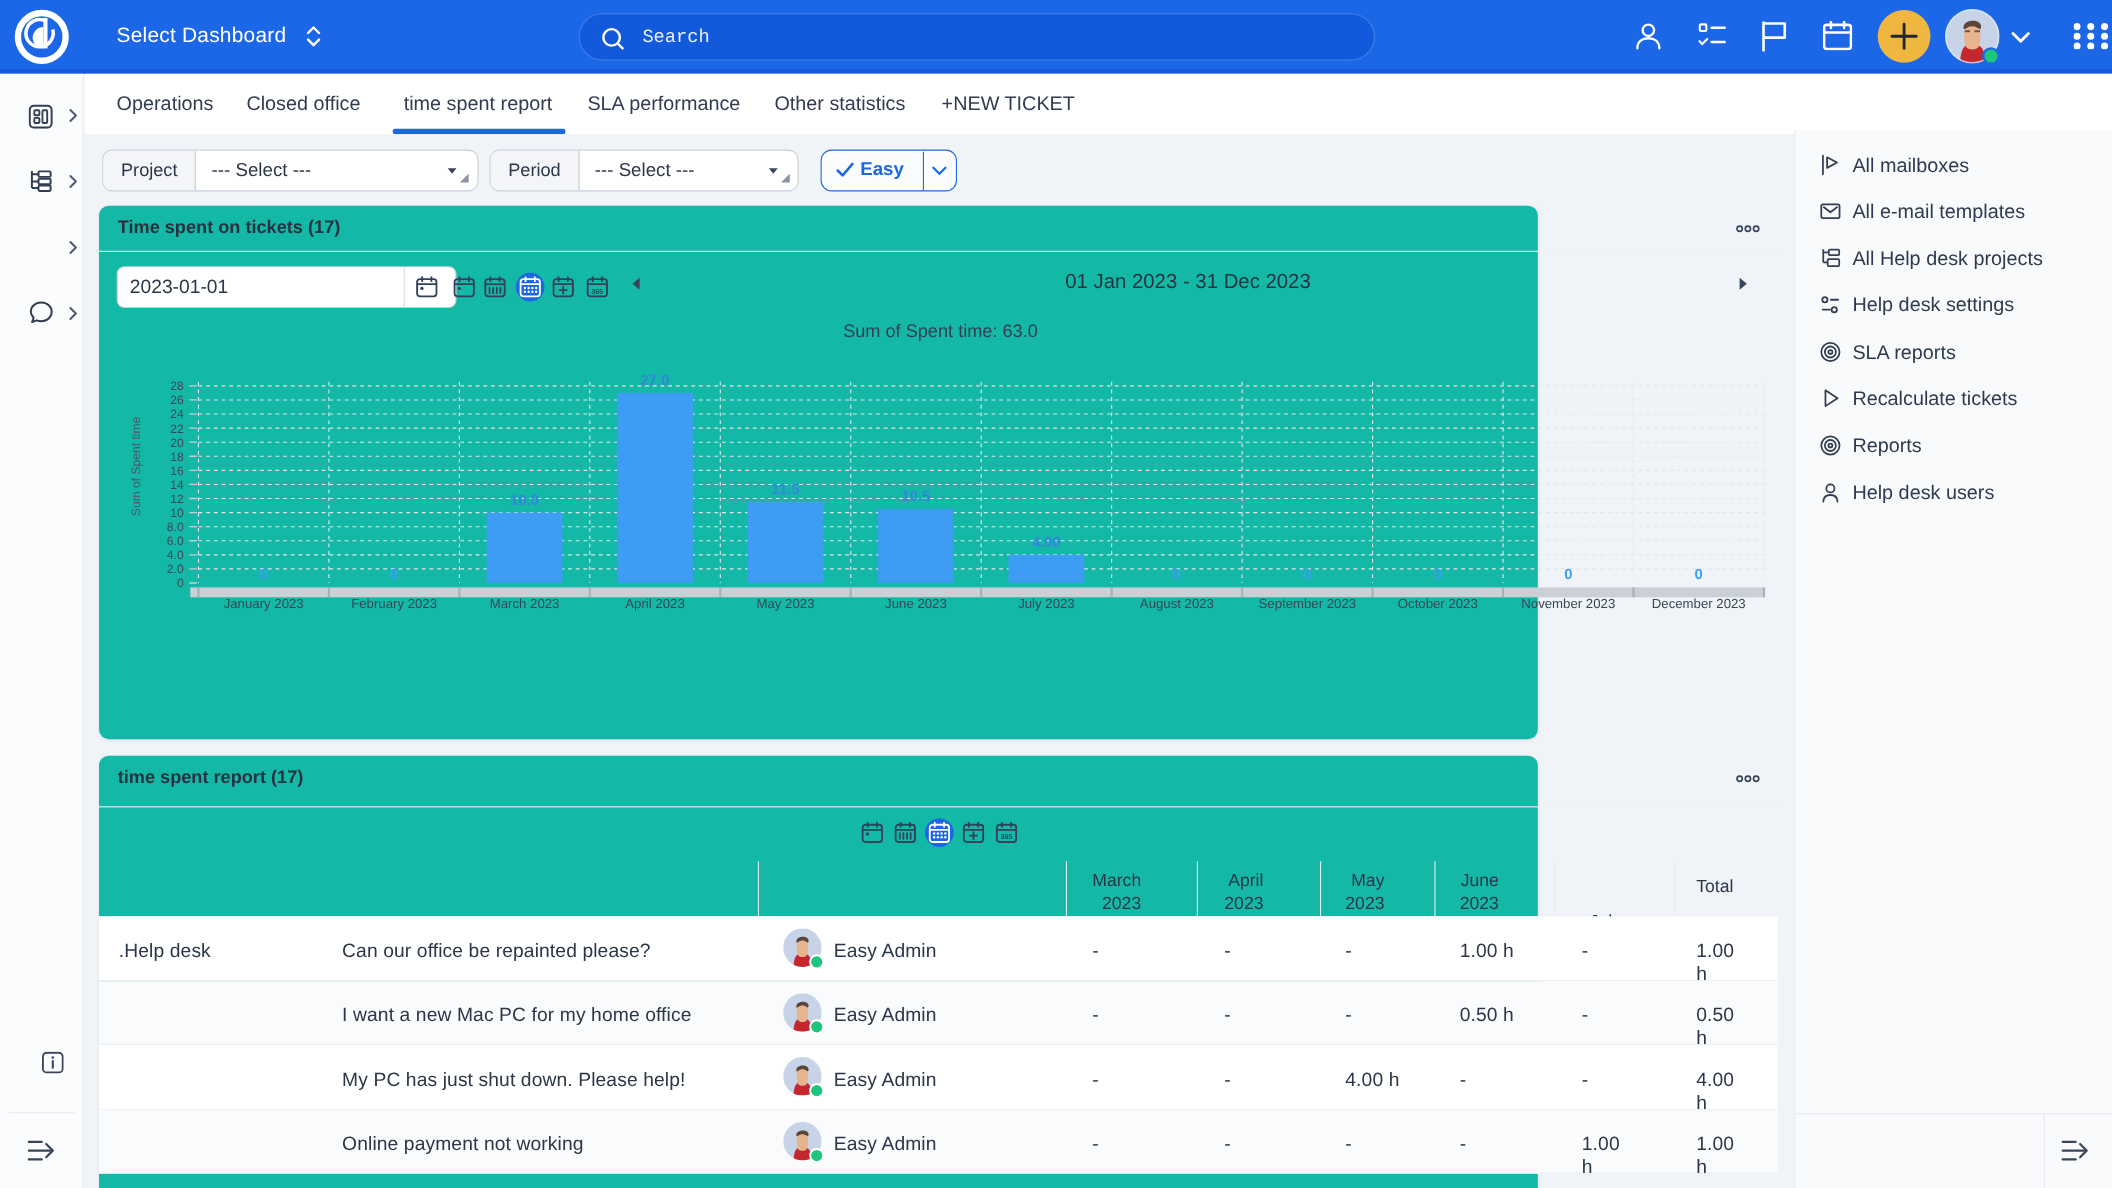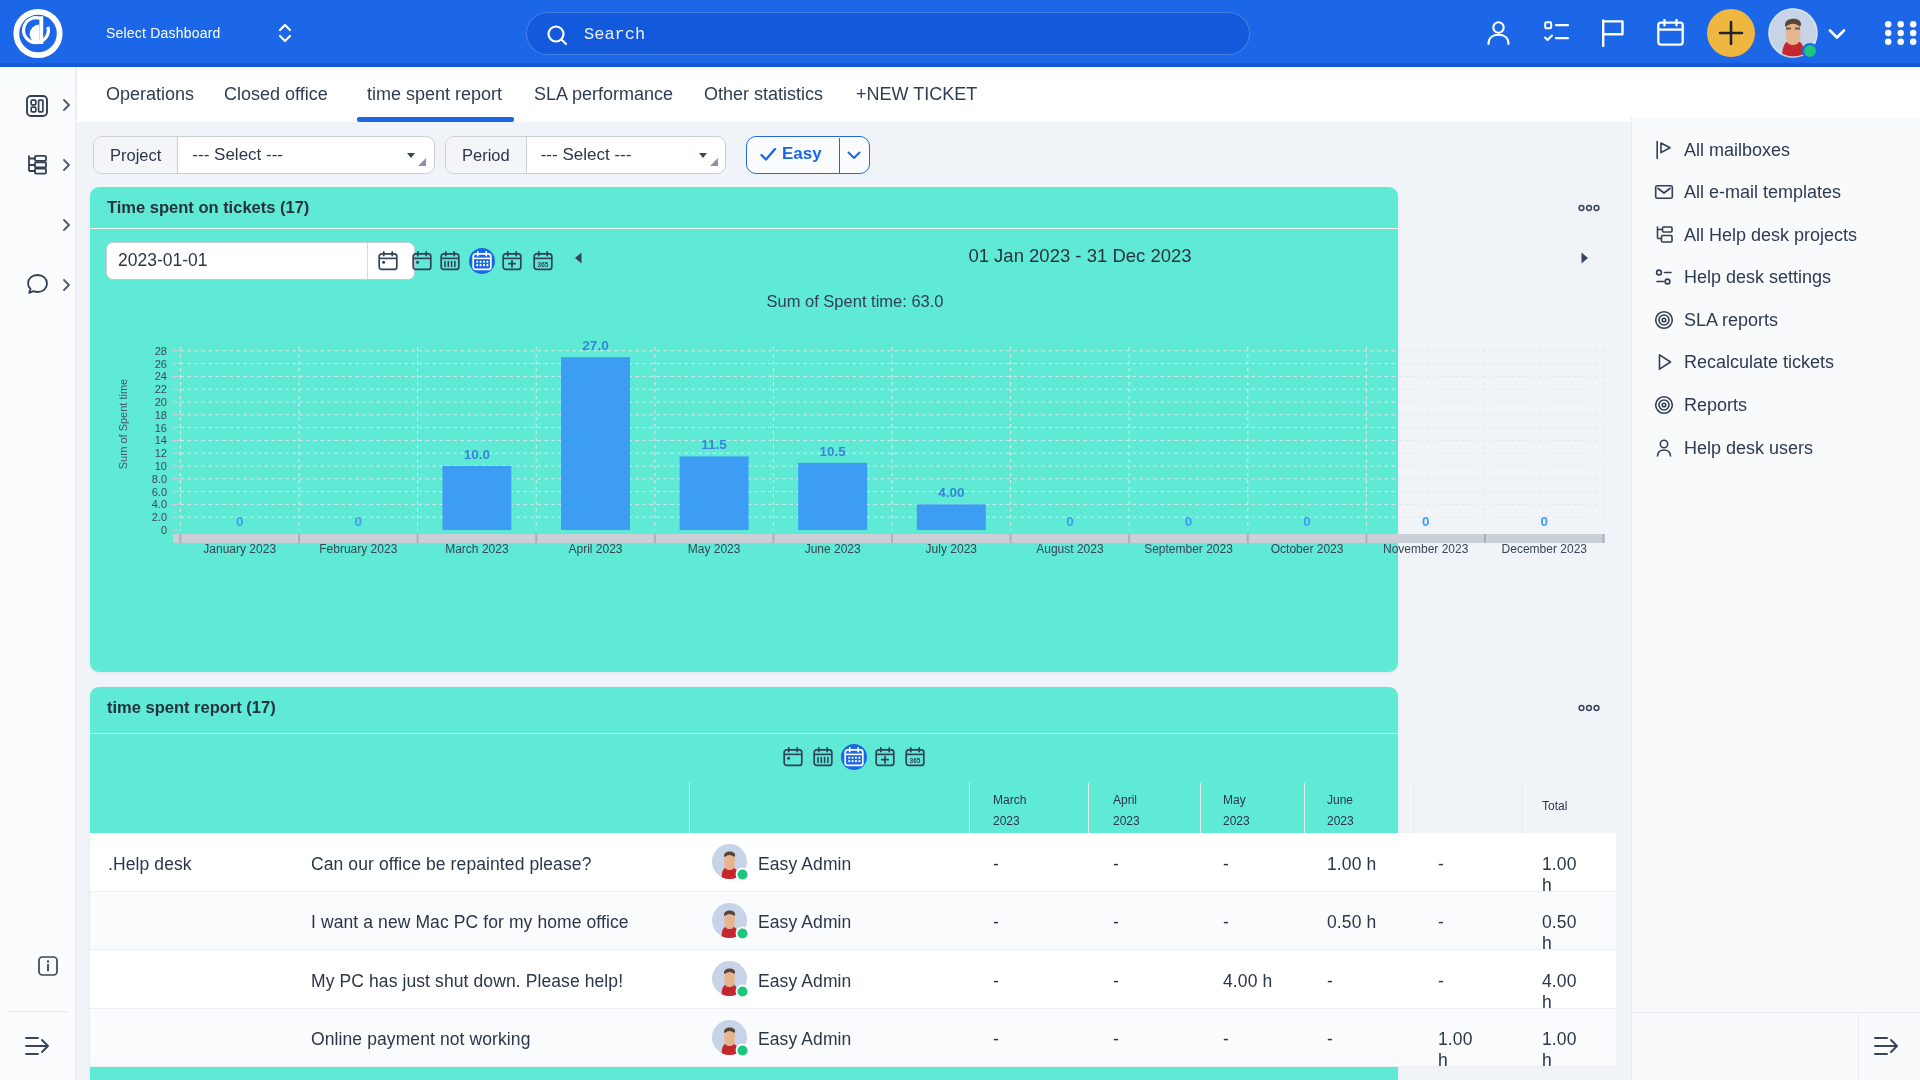--- a/index.html
+++ b/index.html
@@ -1,48 +1,48 @@
 <!DOCTYPE html>
 <html><head>
 <meta charset="utf-8">
 <style>
 * { margin:0; padding:0; box-sizing:border-box; }
 html,body { width:1920px; height:1080px; overflow:hidden; font-family:"Liberation Sans", sans-serif; background:#F0F4F9; }
 .abs { position:absolute; }
 
 
 #topbar { position:absolute; left:0; top:0; width:1920px; height:67px; background:#1C67E7; border-bottom:4px solid #1659D8; }
-#seldash { position:absolute; left:106px; top:0; height:56px; line-height:66px; color:#fff; font-size:14px; font-weight:500; letter-spacing:.2px; }
+#seldash { position:absolute; left:106px; top:0; height:56px; line-height:66px; color:#fff; font-size:19px; font-weight:500; letter-spacing:.2px; }
 #search { position:absolute; left:526px; top:12px; width:724px; height:43px; background:#1259DB; border:1px solid rgba(160,195,245,0.35); border-radius:22px;font-family:Liberation Mono, monospace; }
 #search .stext { position:absolute; left:57px; top:0; line-height:43px; color:#EAF1FF; font-size:17px; }
 
 
 #leftbar { position:absolute; left:0; top:67px; width:76px; height:1013px; background:#FBFCFE; border-right:1px solid #E7EAEF; }
 
 
 #tabbar { position:absolute; left:77px; top:67px; width:1843px; height:55px; background:#FFFFFF; }
 .tab { position:absolute; top:0; height:56px; line-height:54px; font-size:18px; font-weight:500; color:#313C50; }
 #tabu { position:absolute; left:280px; top:50px; width:157px; height:4.5px; background:#1B67E4; border-radius:2px; }
 
 
 #main { position:absolute; left:77px; top:122px; width:1554px; height:958px; background:#F0F4F9; }
 
 
 .pill { position:absolute; top:14px; height:38px; background:#fff; border:1px solid #C9CFD9; border-radius:9px; display:flex; align-items:center; overflow:hidden; }
 .pill .lab { height:100%; display:flex; align-items:center; padding:0 16px; background:#F3F5F8; border-right:1px solid #C9CFD9; color:#2B3648; font-size:16.5px; }
 .pill .val { padding:0 14px; color:#2B3648; font-size:17px; }
 
 
-.card { position:absolute; left:13px; width:1308px; background:#5eead4; border-radius:9px; box-shadow:0 1px 3px rgba(25,39,60,0.08); }
+.card { position:absolute; left:13px; width:1308px; background:#14b8a6; border-radius:9px; box-shadow:0 1px 3px rgba(25,39,60,0.08); }
 .cardhead { position:absolute; left:17px; top:11px; font-size:16.5px; font-weight:700; color:#27313F; }
 .carddots { position:absolute; top:17px; width:26px; height:8px; }
 .divider { position:absolute; left:0; width:1526px; height:1px; background:#F0F2F4; }
 
 
-.th { position:absolute; font-size:12px; font-weight:400; color:#2B3648; line-height:21.5px; }
+.th { position:absolute; font-size:16px; font-weight:400; color:#2B3648; line-height:21.5px;text-align:right; }
 .vline { position:absolute; width:1px; background:#E6E9ED; }
 .row { position:absolute; left:0; width:1526px; border-bottom:1px solid #EDEFF2; }
 .cell { position:absolute; font-size:17.5px; letter-spacing:0.1px; color:#2B3648; }
 
 
 #rightpanel { position:absolute; left:1631px; top:118px; width:289px; height:962px; background:#F9FAFC; border-left:1px solid #E9EBEF; }
 .rpitem { position:absolute; left:22px; height:24px; display:flex; align-items:center; }
 .rpitem .txt { margin-left:10px; font-size:18px; color:#2E3A50; }
 </style>
 </head>

